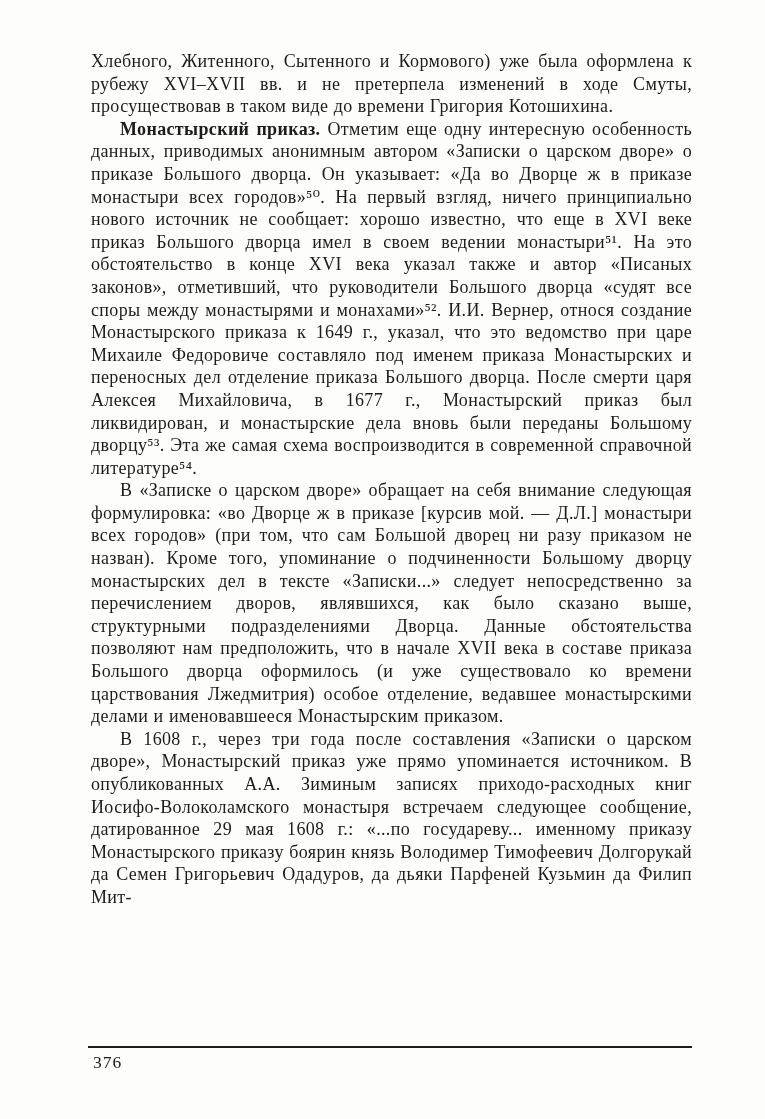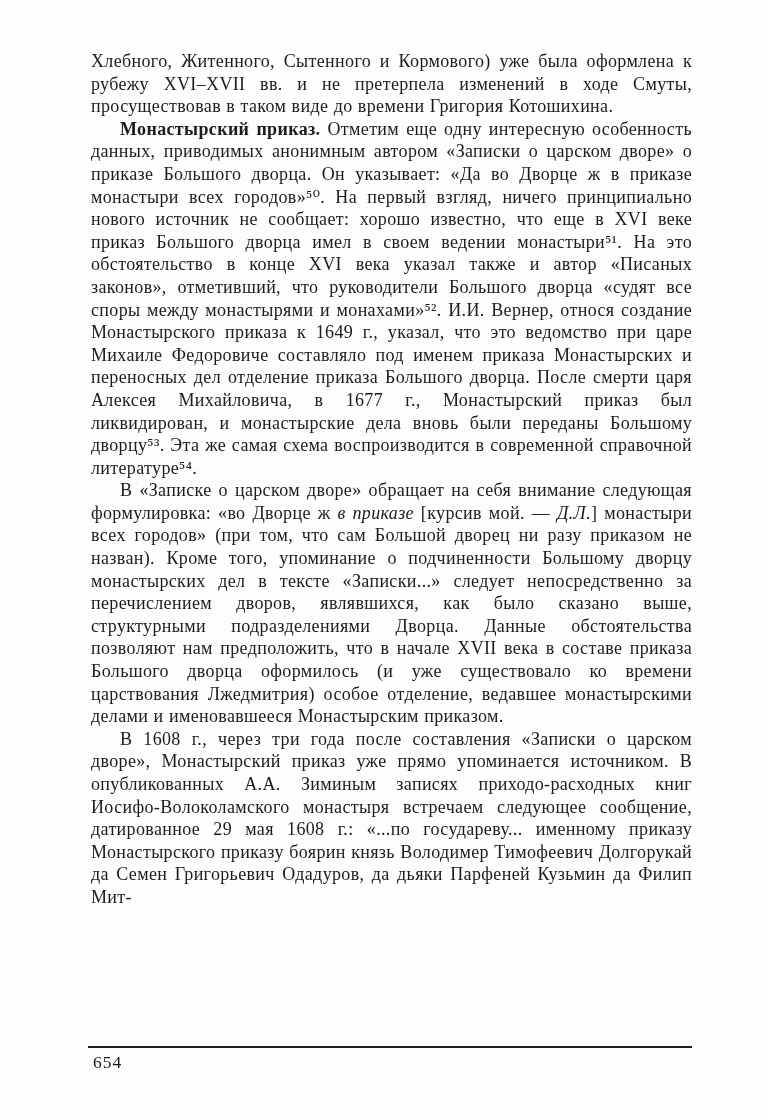--- a/index.html
+++ b/index.html
@@ -33,21 +33,20 @@
   .para {
     margin: 0;
   }
   .para.indent {
     text-indent: 29px;
   }
   .seg-bold-italic {
     font-weight: bold;
   }
   .seg-italic {
-    font-style: italic;
   }
   .footer-rule {
     position: absolute;
     left: 88px;
     top: 1046px;
     width: 604px;
     border: none;
     border-top: 2px solid var(--ink, #1e1c1a);
     margin: 0;
   }
@@ -63,14 +62,14 @@
 <body style="--page-bg: #fdfdfb; --ink: #1e1c1a;">
 
 <div class="page">
   <main class="text-block" id="text-block">
       <p class="para"><span>Хлебного, Житенного, Сытенного и Кормового) уже была оформлена к рубежу XVI–XVII вв. и не претерпела изменений в ходе Смуты, просуществовав в таком виде до времени Григория Котошихина.</span></p>
       <p class="para indent"><span class="seg-bold-italic">Монастырский приказ.</span><span> Отметим еще одну интересную особенность данных, приводимых анонимным автором «Записки о царском дворе» о приказе Большого дворца. Он указывает: «Да во Дворце ж в приказе монастыри всех городов»⁵⁰. На первый взгляд, ничего принципиально нового источник не сообщает: хорошо известно, что еще в XVI веке приказ Большого дворца имел в своем ведении монастыри⁵¹. На это обстоятельство в конце XVI века указал также и автор «Писаных законов», отметивший, что руководители Большого дворца «судят все споры между монастырями и монахами»⁵². И.И. Вернер, относя создание Монастырского приказа к 1649 г., указал, что это ведомство при царе Михаиле Федоровиче составляло под именем приказа Монастырских и переносных дел отделение приказа Большого дворца. После смерти царя Алексея Михайловича, в 1677 г., Монастырский приказ был ликвидирован, и монастырские дела вновь были переданы Большому дворцу⁵³. Эта же самая схема воспроизводится в современной справочной литературе⁵⁴.</span></p>
       <p class="para indent"><span>В «Записке о царском дворе» обращает на себя внимание следующая формулировка: «во Дворце ж </span><span class="seg-italic">в приказе</span><span> [курсив мой. — </span><span class="seg-italic">Д.Л.</span><span>] монастыри всех городов» (при том, что сам Большой дворец ни разу приказом не назван). Кроме того, упоминание о подчиненности Большому дворцу монастырских дел в тексте «Записки...» следует непосредственно за перечислением дворов, являвшихся, как было сказано выше, структурными подразделениями Дворца. Данные обстоятельства позволяют нам предположить, что в начале XVII века в составе приказа Большого дворца оформилось (и уже существовало ко времени царствования Лжедмитрия) особое отделение, ведавшее монастырскими делами и именовавшееся Монастырским приказом.</span></p>
       <p class="para indent"><span>В 1608 г., через три года после составления «Записки о царском дворе», Монастырский приказ уже прямо упоминается источником. В опубликованных А.А. Зиминым записях приходо-расходных книг Иосифо-Волоколамского монастыря встречаем следующее сообщение, датированное 29 мая 1608 г.: «...по государеву... именному приказу Монастырского приказу боярин князь Володимер Тимофеевич Долгорукай да Семен Григорьевич Одадуров, да дьяки Парфеней Кузьмин да Филип Мит-</span></p>
     </main>
   <hr class="footer-rule">
-  <div class="page-number">654</div>
+  <div class="page-number">376</div>
 </div>
 
 </body></html>

